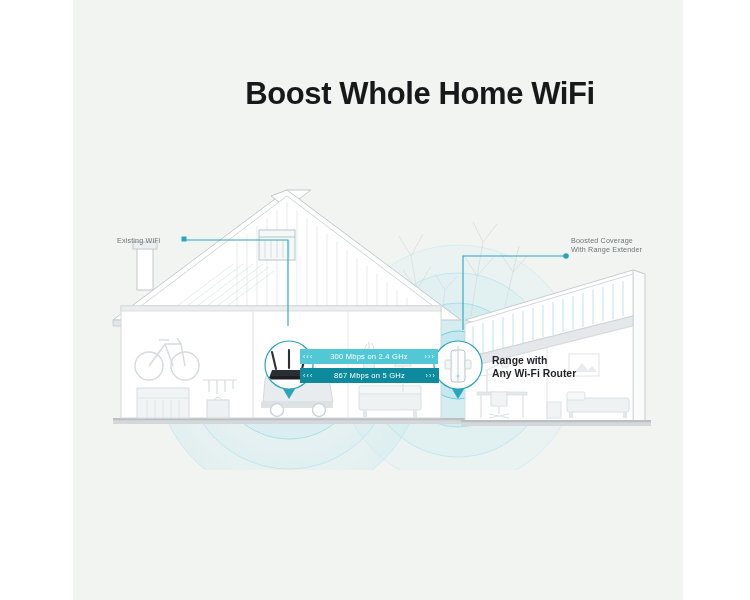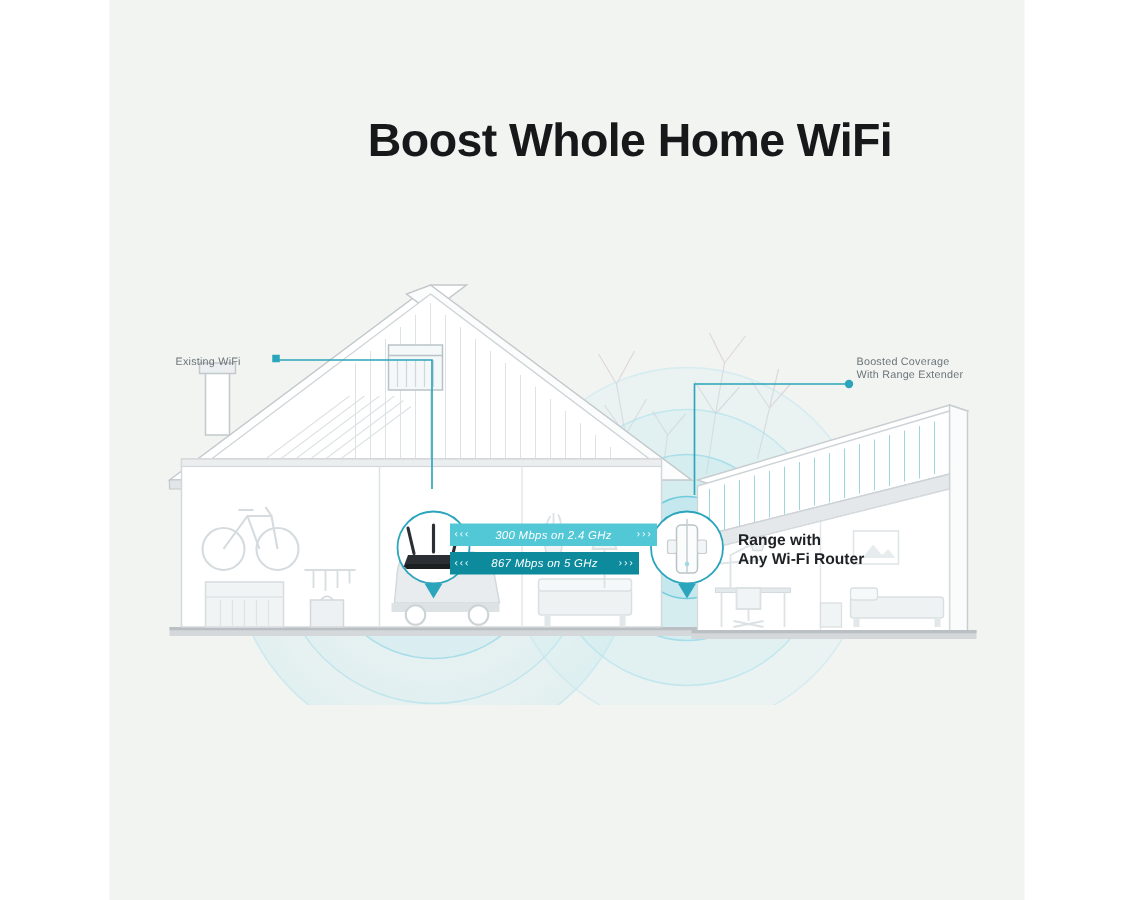--- a/index.html
+++ b/index.html
@@ -59,25 +59,25 @@
     font-size: 7.6px;
     letter-spacing: 0.2px;
     font-family: "Liberation Sans", sans-serif;
     white-space: nowrap;
   }
   #badge-24 {
     left: 300px; top: 348.5px; width: 138px;
     background: #52c7d6;
   }
   #badge-5 {
-    left: 300px; top: 367.5px; width: 126px;
+    left: 300px; top: 367.5px; width: 139px;
     background: #0d8b9d;
   }
   .badge .chev { font-size: 7px; opacity: .95; padding: 0 3px; letter-spacing: 1.2px; }
-  .badge .btxt { flex: 1; text-align: center; font-style: italic; }
+  .badge .btxt { flex: 1; text-align: center; }
   #works-with {
     position: absolute;
     left: 492px; top: 354px;
     color: #1f2124;
     font-size: 10.4px;
     font-weight: bold;
     line-height: 13px;
     white-space: pre-line;
     font-family: "Liberation Sans", sans-serif;
   }

